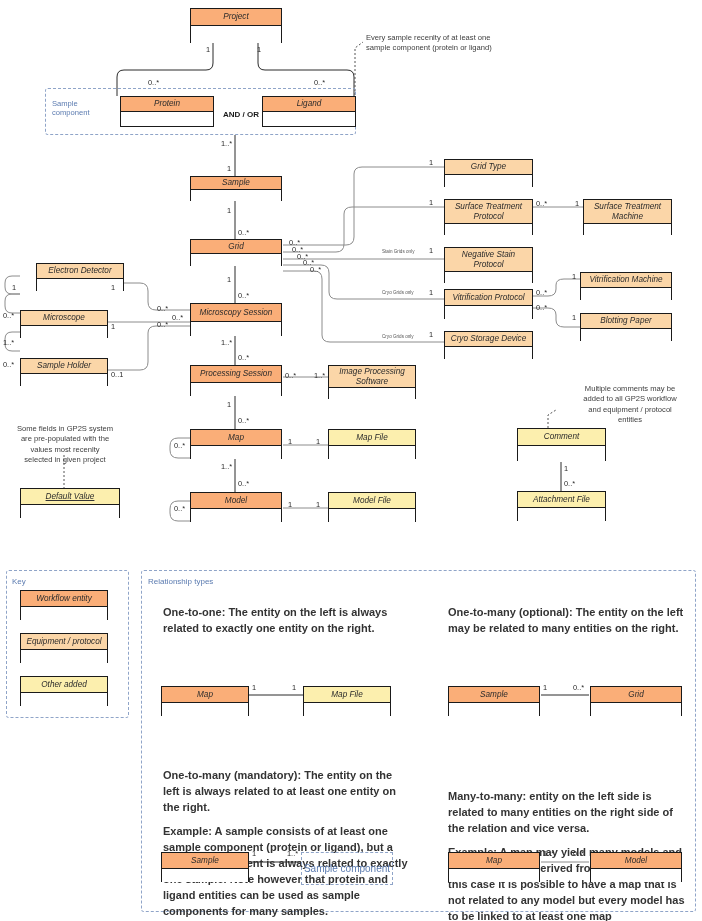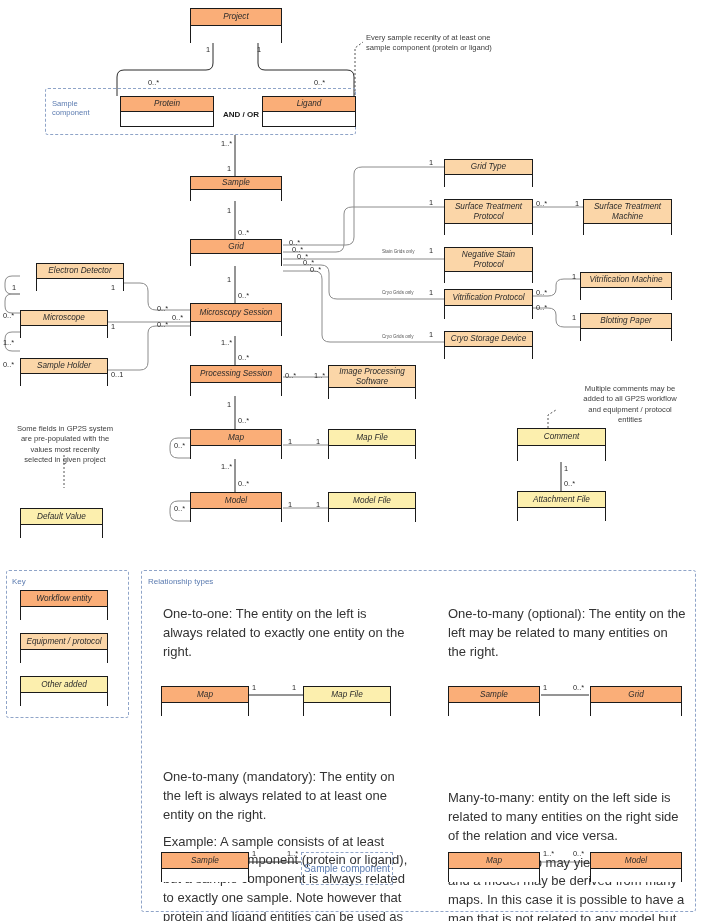--- a/index.html
+++ b/index.html
@@ -30,21 +30,21 @@
 
   
   .note{position:absolute;font-size:7.6px;color:#3d3d3d;line-height:1.35;}
   .note.center{text-align:center;}
   .mult{position:absolute;font-size:7.4px;color:#2b2b2b;white-space:nowrap;}
   .edgelbl{position:absolute;font-size:4.6px;color:#555;white-space:nowrap;}
   .andor{position:absolute;font-size:8px;font-weight:bold;color:#1a1a1a;}
 
   
   .legend-title{position:absolute;font-size:8px;color:#5b7bb0;}
-  .rel-text{position:absolute;font-size:13px;color:#333;line-height:1.45;}
+  .rel-text{position:absolute;font-size:11px;color:#333;line-height:1.45;font-weight:bold;}
   .rel-text p{margin:0 0 8px 0;}
   .ph-box{position:absolute;box-sizing:border-box;border:1px dashed #8fa4c8;
           display:flex;align-items:center;justify-content:center;
           font-size:10px;color:#5b7bb0;text-align:center;}
 </style>
 </head>
 <body>
 
 <div id="canvas">
 
@@ -300,21 +300,21 @@
     <div class="hdr" style="height:16px;">Model File</div>
     <div class="body" style="height:13px;"></div>
   </div>
 
   <div class="note center" style="left:5px;top:424px;width:120px;">
     <div>Some fields in GP2S system</div>
     <div>are pre-populated with the</div>
     <div>values most recenlty</div>
     <div>selected in given project</div>
   </div>
-  <div class="ent oth" style="left:20px;top:508px;width:83px;height:30px;">
+  <div class="ent oth" style="left:20px;top:488px;width:100px;height:30px;text-decoration:underline;">
     <div class="hdr" style="height:16px;">Default Value</div>
     <div class="body" style="height:13px;"></div>
   </div>
 
   <div class="note center" style="left:560px;top:384px;width:140px;">
     <div>Multiple comments may be</div>
     <div>added to all GP2S workflow</div>
     <div>and equipment / protocol</div>
     <div>entities</div>
   </div>

